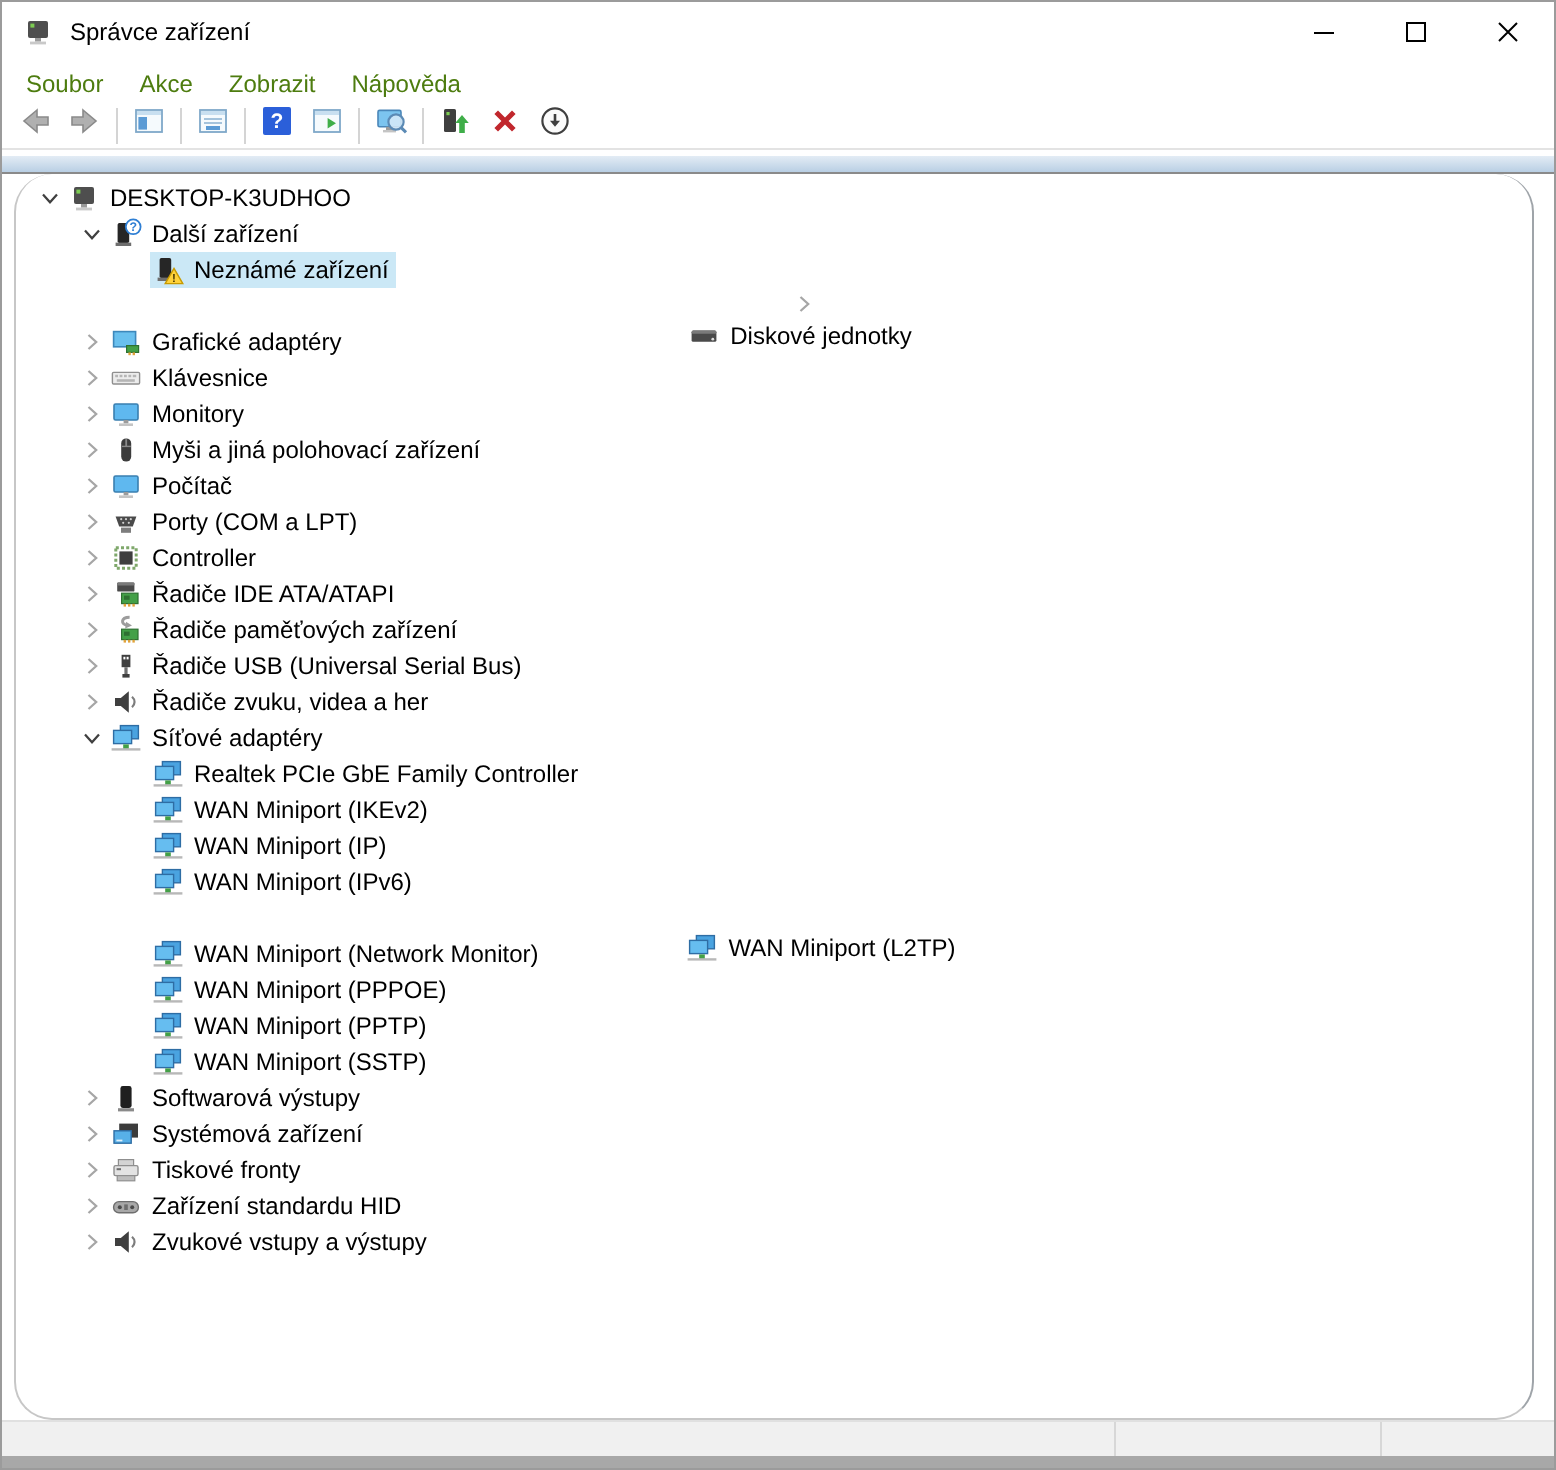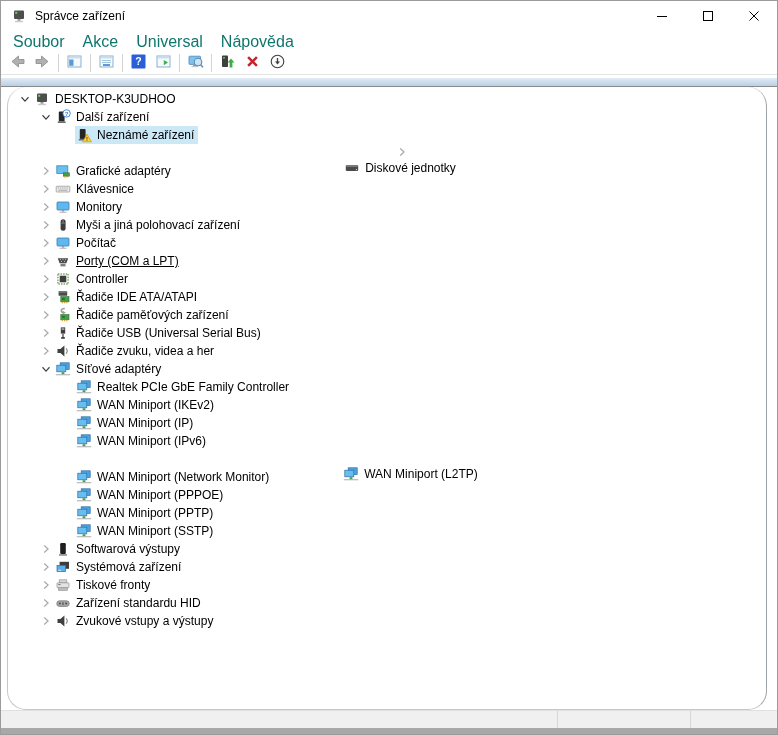--- a/index.html
+++ b/index.html
@@ -11,21 +11,21 @@
   
   .titlebar { height:30px; display:flex; align-items:center; flex:0 0 auto; background:#fff; }
   .title-icon { width:16px; height:16px; margin:0 8px 0 10px; flex:0 0 auto; }
   .title-text { font-size:12px; color:#000; }
   .win-controls { margin-left:auto; display:flex; height:100%; }
   .win-btn { width:46px; height:100%; display:flex; align-items:center; justify-content:center; }
   .win-btn svg { display:block; }
 
   
   .menubar { height:21px; display:flex; align-items:center; padding-left:3px; flex:0 0 auto; background:#fff; }
-  .menu-item { font-size:16px; color:#0f766e; padding:2px 9px; cursor:default; }
+  .menu-item { font-size:12px; color:#4d7c0f; padding:2px 9px; cursor:default; }
 
   
   .toolbar { height:23px; display:flex; align-items:center; padding-left:4px; flex:0 0 auto;
     background:#fff; border-bottom:1px solid #e3e3e3; }
   .tb-btn { width:25px; height:21px; display:flex; align-items:center; justify-content:center; }
   .tb-sep { width:1px; height:18px; background:#d4d4d4; margin:0 3px; }
 
   
   .strip-gap { height:3px; background:#fff; flex:0 0 auto; }
   .desc-strip { height:9px; flex:0 0 auto;
@@ -82,21 +82,21 @@
         <svg width="12" height="12" viewBox="0 0 12 12">
             <path d="M1.5 1.5 L10.5 10.5 M10.5 1.5 L1.5 10.5" stroke="#000" stroke-width="1"></path>
           </svg>
       </div>
     </div>
   </div>
 
   <div class="menubar">
     <span class="menu-item">Soubor</span>
     <span class="menu-item">Akce</span>
-    <span class="menu-item">Universal</span>
+    <span class="menu-item">Zobrazit</span>
     <span class="menu-item">Nápověda</span>
   </div>
 
   <div class="toolbar">
     <div class="tb-btn">
       <span><svg width="17" height="17" viewBox="0 0 17 17">
             <path d="M9.5 3 L3 8.5 L9.5 14 V10.5 H15 V6.5 H9.5 Z" fill="#b0b0b0" stroke="#8a8a8a" stroke-width="0.8"></path>
           </svg></span>
     </div>
     <div class="tb-btn">
@@ -323,21 +323,21 @@
             <span class="ticon">
               <svg viewBox="0 0 16 16" width="16" height="16">
                 <rect x="2" y="3" width="12" height="8" rx="0.8" fill="#5fb8ef" stroke="#3a7fb0" stroke-width="0.8"></rect>
                 <rect x="6.8" y="11" width="2.4" height="1.7" fill="#9c9c9c"></rect>
                 <rect x="4.5" y="12.7" width="7" height="1.3" fill="#c4c4c4"></rect>
               </svg>
             </span>
             <span class="tlabel">Počítač</span>
           </span>
         </div>
-        <div class="row" style="padding-left: 29px; text-decoration: underline;">
+        <div class="row" style="padding-left: 29px;">
           <span class="chev">
             <svg width="14" height="14" viewBox="0 0 16 16">
               <polyline points="6,4 10.4,8 6,12" fill="none" stroke="#a6a6a6" stroke-width="1.3"></polyline>
             </svg>
           </span>
           <span class="hl">
             <span class="ticon">
               <svg viewBox="0 0 16 16" width="16" height="16">
                 <path d="M2.8 5.2 H13.2 L11.4 10.2 H4.6 Z" fill="#4a4a4a"></path>
                 <circle cx="5.6" cy="6.6" r="0.55" fill="#cfcfcf"></circle>

